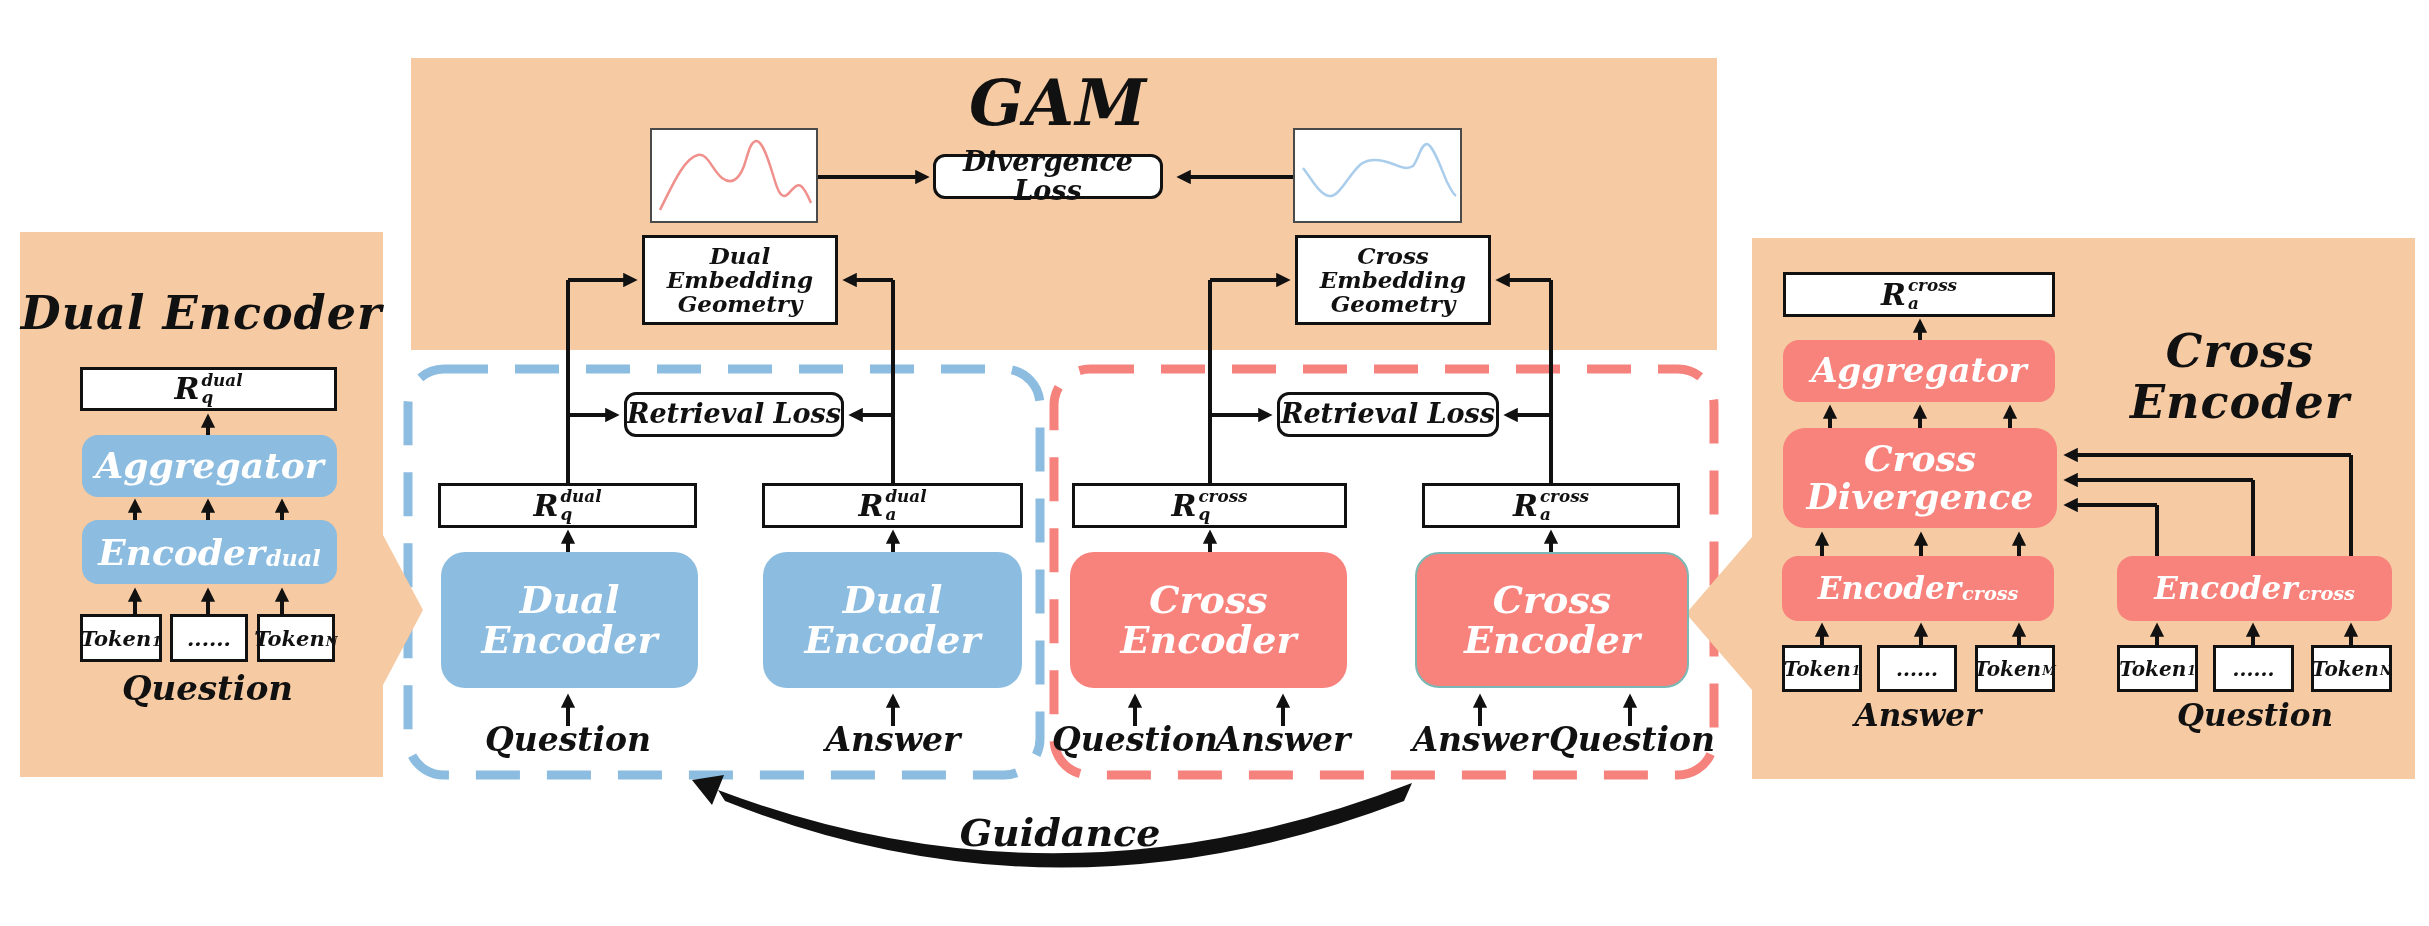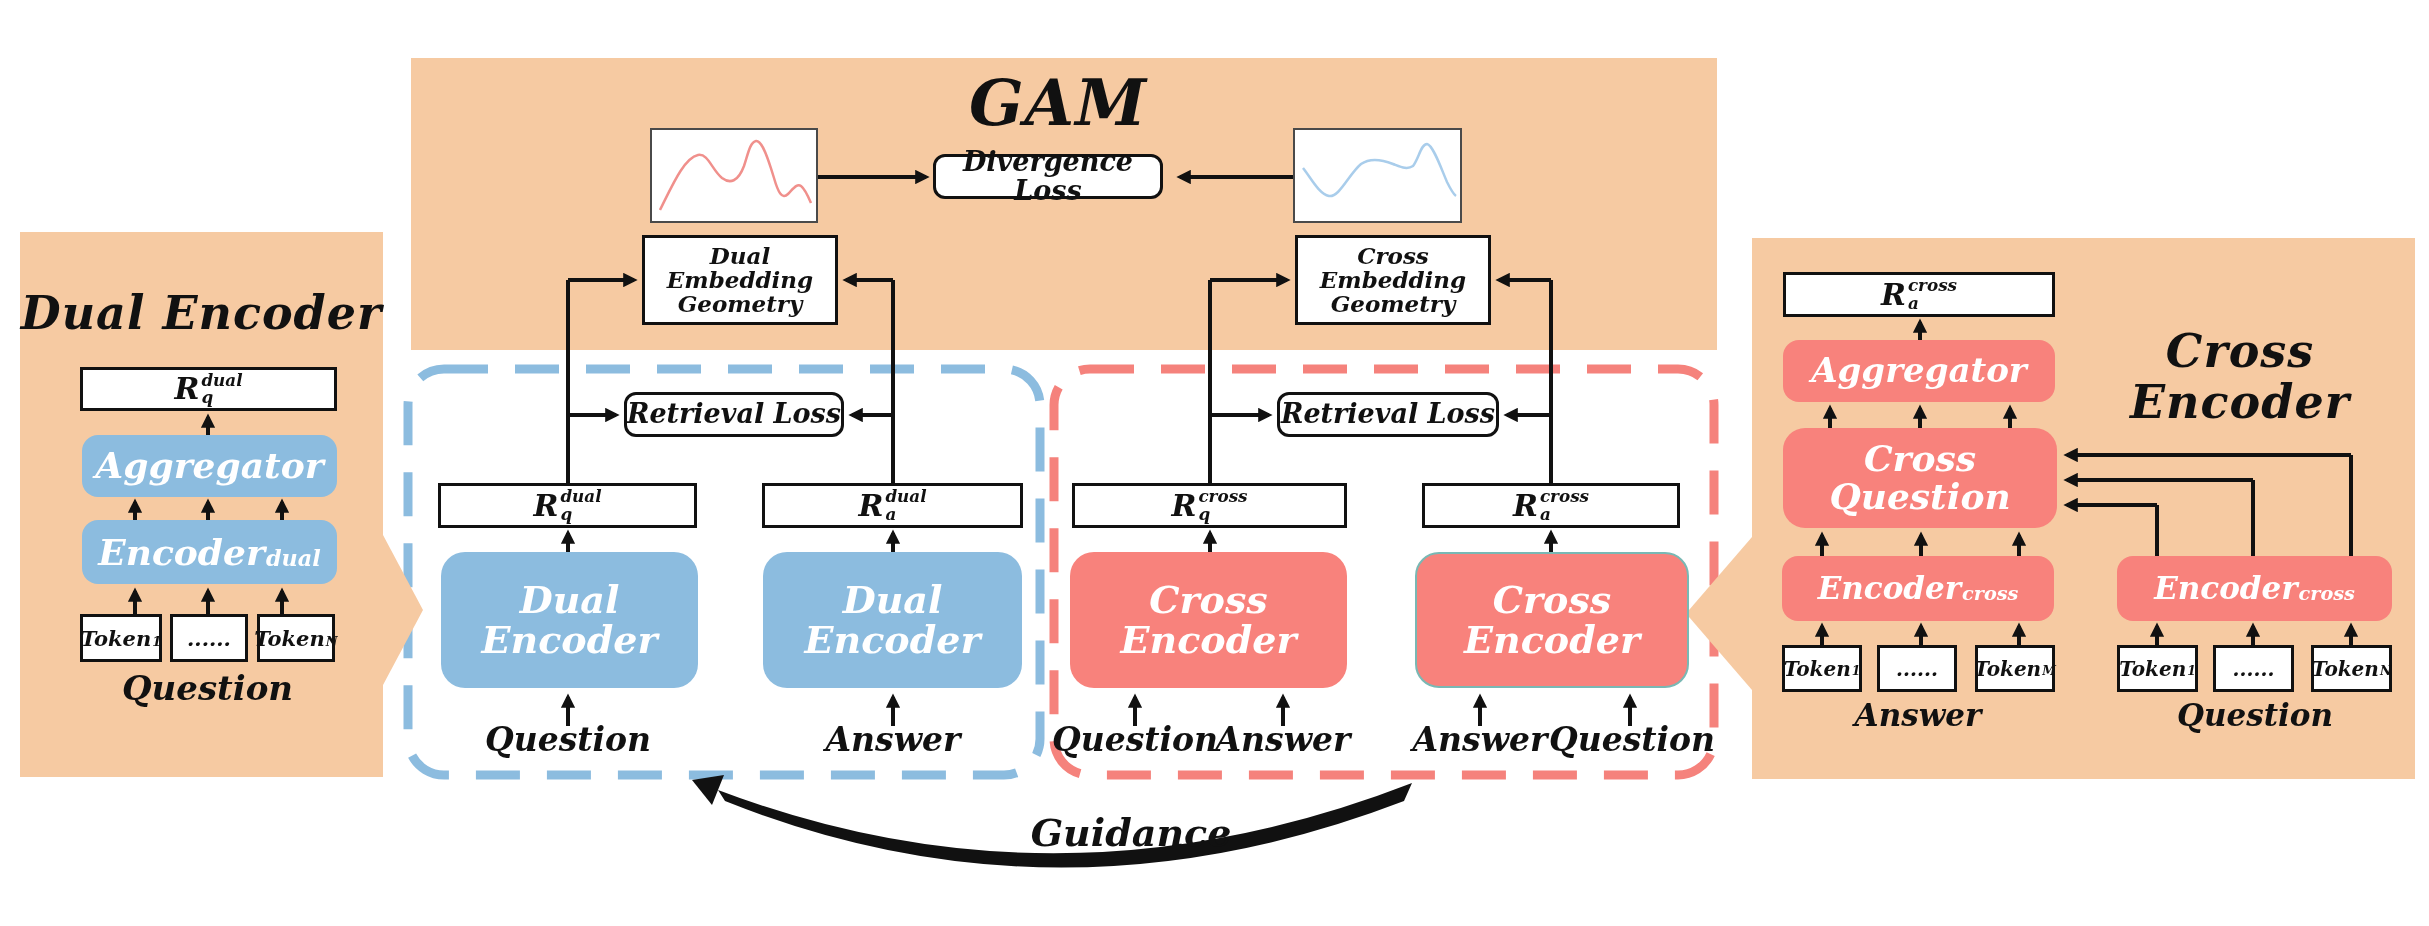--- a/index.html
+++ b/index.html
@@ -265,21 +265,21 @@
           <span>a</span>
         </span>
       </span>
   </div>
 
   <div class="cbox red" style="left:1783px;top:340px;width:272px;height:62px;font-size:34px;border-radius:16px;">
     <span>Aggregator</span>
   </div>
 
   <div class="cbox red" style="left:1783px;top:428px;width:274px;height:100px;font-size:36px;border-radius:22px;">
-    <span>Cross Question</span>
+    <span>Cross Divergence</span>
   </div>
 
   <div class="cbox red" style="left:1782px;top:556px;width:272px;height:65px;font-size:31px;border-radius:16px;">
     <span class="mexp">
         <span>Encoder</span>
         <span class="bsub">cross</span>
       </span>
   </div>
   <div class="cbox red" style="left:2117px;top:556px;width:275px;height:65px;font-size:31px;border-radius:16px;">
     <span class="mexp">
@@ -320,15 +320,15 @@
   <div class="cbox white" style="left:2311px;top:645px;width:81px;height:47px;font-size:20px;">
     <span class="mexp">
         <span>Token</span>
         <span class="bsub">N</span>
       </span>
   </div>
 
   <div class="lbl" style="left:1818px;top:698px;width:200px;font-size:31px;">Answer</div>
   <div class="lbl" style="left:2155px;top:698px;width:200px;font-size:31px;">Question</div>
 
-  <div class="lbl" style="left:1001px;top:812px;width:260px;font-size:38px;">Guidance</div>
+  <div class="lbl" style="left:930px;top:812px;width:260px;font-size:38px;">Guidance</div>
 
 </div>
 
 </body></html>

